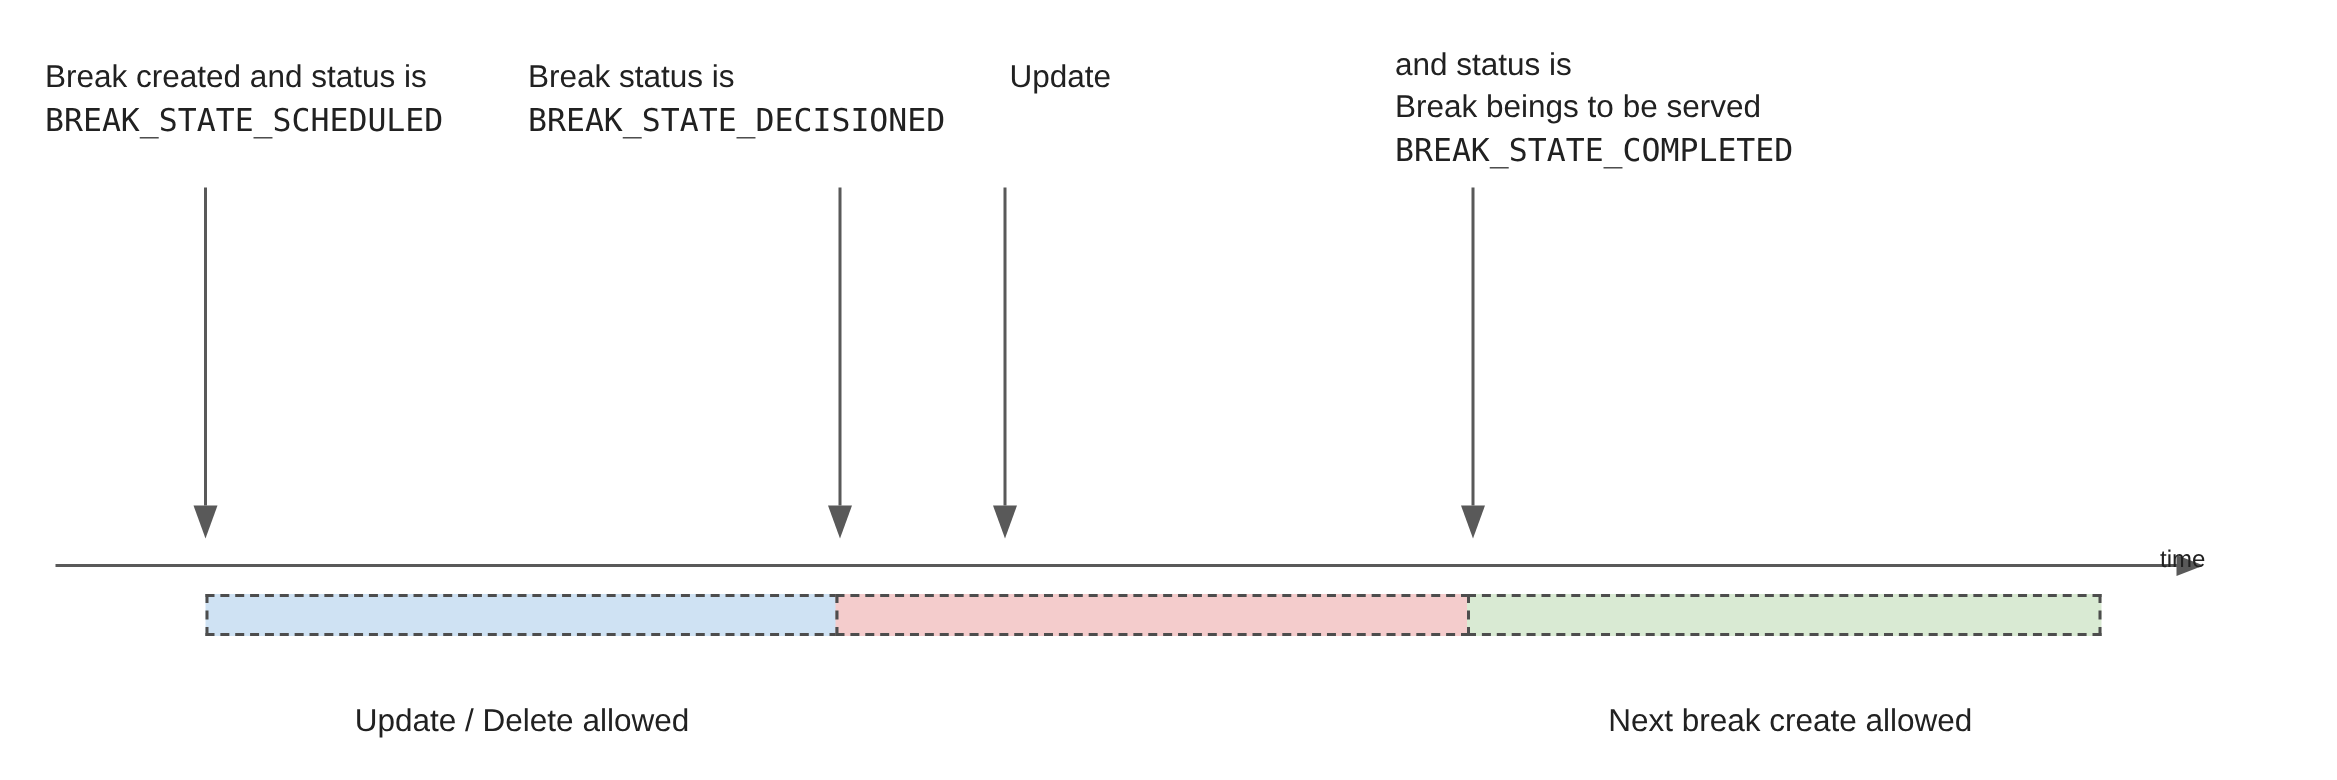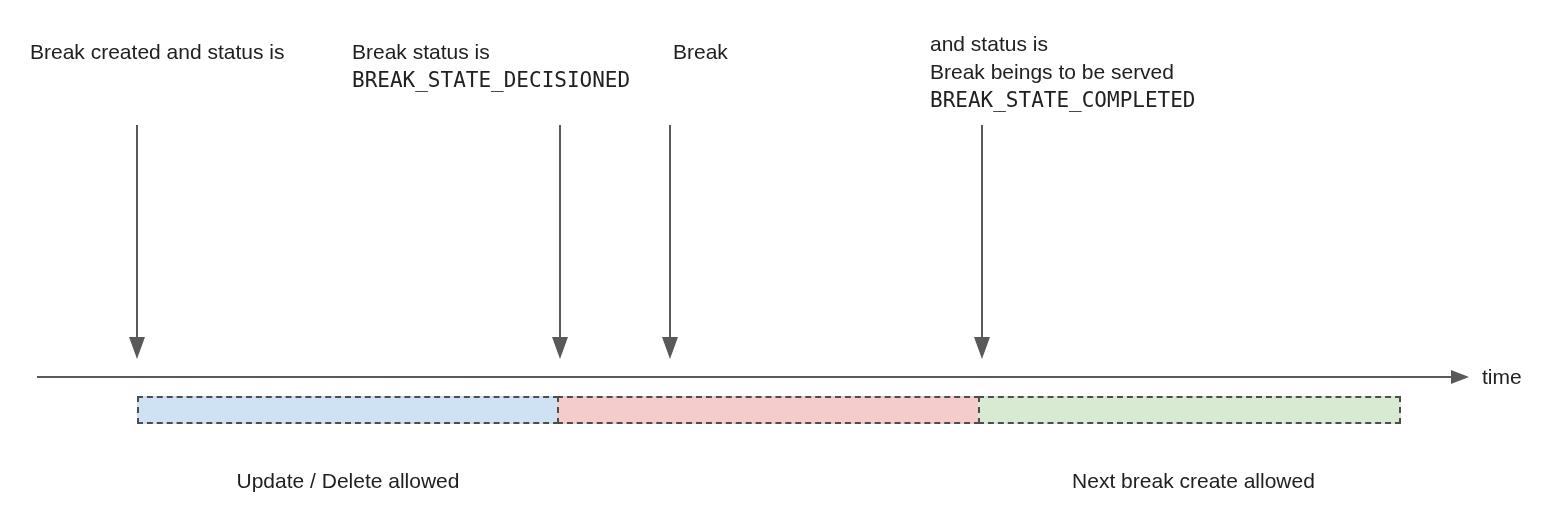--- a/index.html
+++ b/index.html
@@ -49,22 +49,22 @@
   .axis-head{
     position:absolute;
     left:1451px;top:370px;
     width:0;height:0;
     border-left:18px solid #595959;
     border-top:7px solid transparent;
     border-bottom:7px solid transparent;
   }
   .axis-label{
     position:absolute;
-    left:1482px;top:365px;
-    font-size:21px;
+    left:1440px;top:365px;
+    font-size:16px;
     color:#212121;
   }
   .bar{
     position:absolute;
     left:137px;top:396px;
     display:flex;
   }
   .seg{
     height:24px;
     border:2px dashed #4d4d4d;
@@ -85,29 +85,30 @@
   .seg-label.l2{left:559px;width:423px;}
   .seg-label.l3{left:982px;width:423px;text-align:center;}
 </style>
 </head>
 <body>
 
 <div class="canvas">
 
   <div class="ann" style="left:30px;top:38px;">
     <div>Break created and status is</div>
+    <div class="code">BREAK_STATE_SCHEDULED</div>
   </div>
 
   <div class="ann" style="left:352px;top:38px;">
     <div>Break status is</div>
     <div class="code">BREAK_STATE_DECISIONED</div>
   </div>
 
   <div class="ann" style="left:673px;top:38px;">
-    <div>Break</div>
+    <div>Update</div>
   </div>
 
   <div class="ann" style="left:930px;top:30px;">
     <div>and status is</div>
     <div>Break beings to be served</div>
     <div class="code">BREAK_STATE_COMPLETED</div>
   </div>
 
   <div class="varrow" style="left:137px;">
     <div class="shaft"></div>

